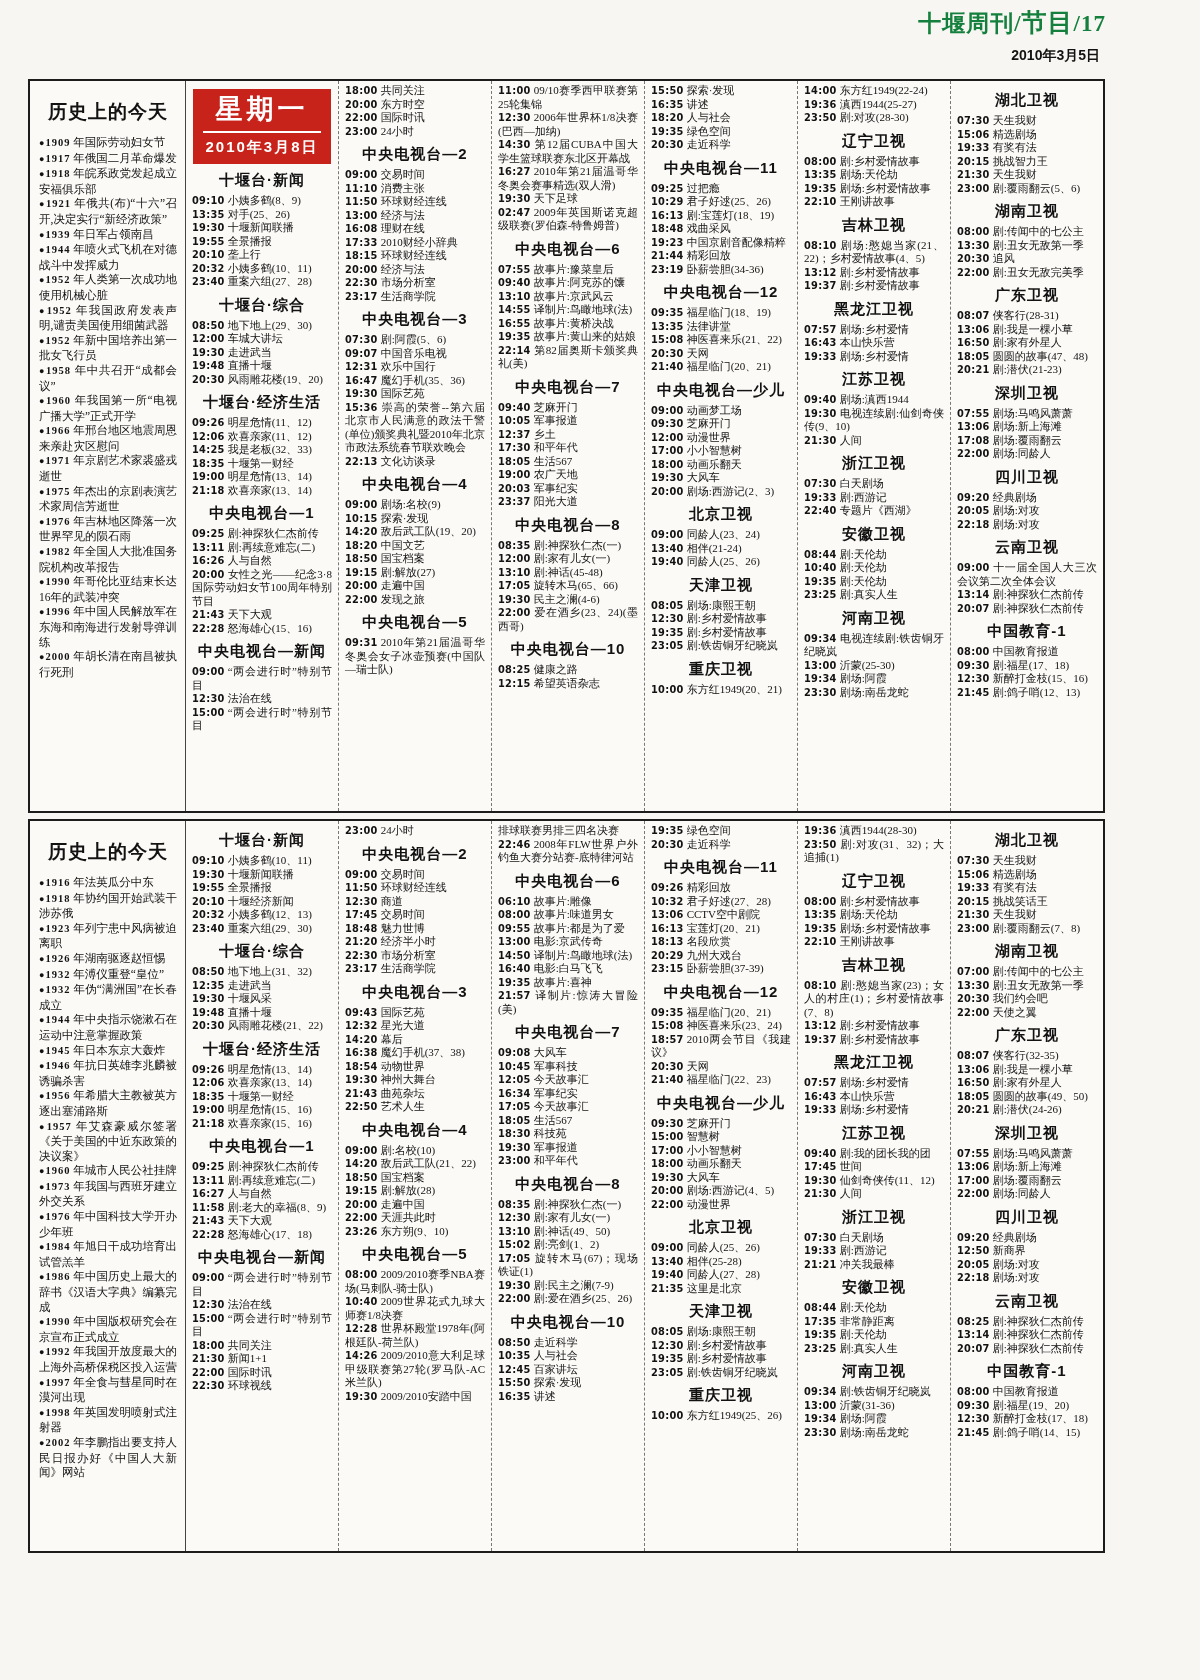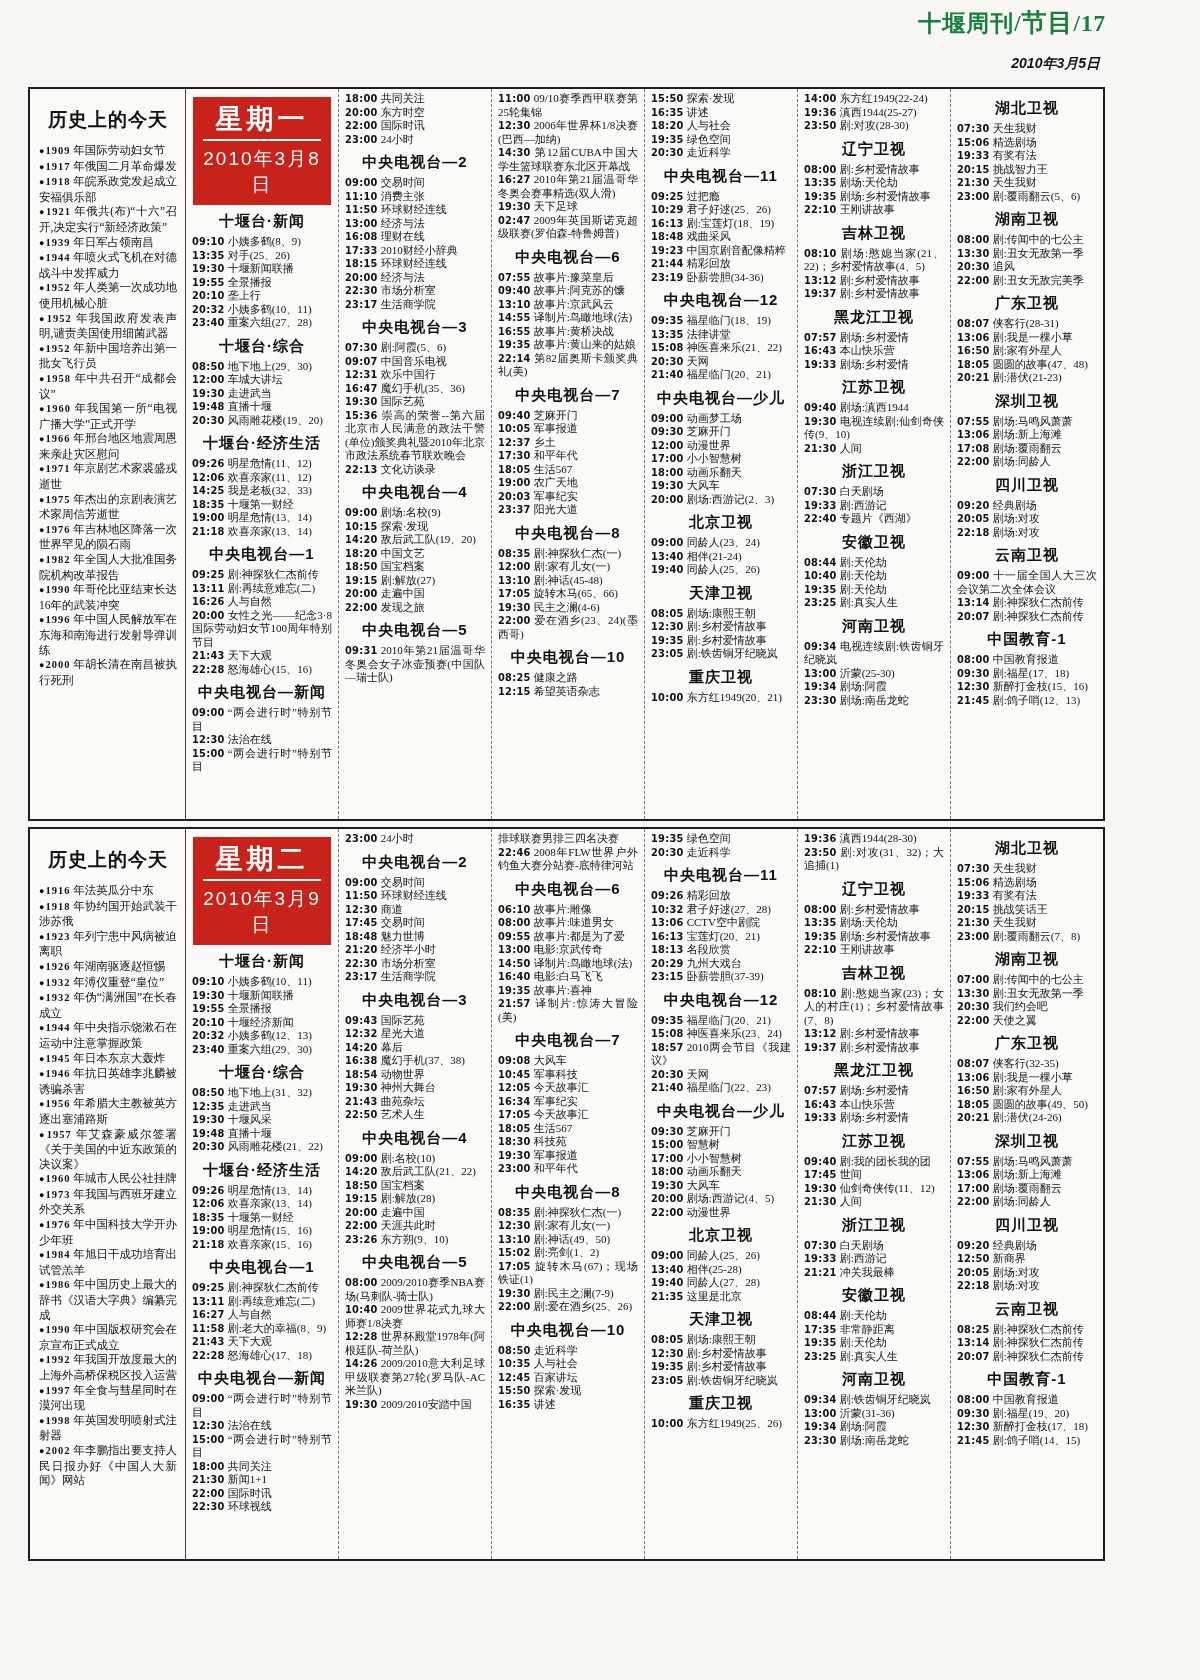--- a/index.html
+++ b/index.html
@@ -6,21 +6,21 @@
   body{
     width:1200px;height:1680px;overflow:hidden;
     background:#f7f6f2;color:#121212;
     font-family:"Liberation Serif", serif;
     position:relative;
   }
   
   .masthead{width:1106px;text-align:right;padding-top:6px;}
   .mast-line{font-size:23px;font-weight:700;letter-spacing:1px;color:#15803d;}
   .mast-line .mast-bold{font-size:25px;font-weight:900;}
-  .mast-date{font-size:14px;font-style:italic;font-weight:700;margin-top:16px;margin-right:6px;
+  .mast-date{font-size:14px;font-weight:700;margin-top:8px;margin-right:6px;
     font-family:"Liberation Sans", sans-serif;}
   
   .day-box{
     box-sizing:border-box;margin-left:28px;width:1077px;height:734px;
     border:2px solid #1c1c1c;background:#fbfaf7;
     display:flex;align-items:stretch;overflow:hidden;
   }
   .day-box.first{margin-top:14px;}
   .day-box.second{margin-top:6px;}
   
@@ -43,27 +43,27 @@
   
   .prog-col{
     box-sizing:border-box;flex:1 1 0;padding:3px 6px 0 6px;overflow:hidden;
   }
   .prog-col.sep-solid{border-left:1px solid #444;}
   .prog-col.sep-dash{border-left:1px dashed #777;}
   .day-banner{
     margin:5px 1px 2px 1px;padding:6px 0 7px 0;text-align:center;color:#fff;
   }
   .day-banner .wd{
-    font-family:Liberation Serif, serif;
+    font-family:Liberation Mono, monospace;
     font-size:27px;font-weight:900;letter-spacing:4px;line-height:32px;
   }
   .day-banner .rule{border-top:2px solid #fff;width:86%;margin:4px auto 5px auto;}
   .day-banner .dt{
     font-family:"Liberation Sans", sans-serif;
-    font-size:19px;font-weight:400;letter-spacing:2px;
+    font-size:15px;font-weight:700;letter-spacing:2px;
   }
   h3.chan{
     font-family:"Liberation Sans", sans-serif;
     font-size:15px;font-weight:900;text-align:center;
     margin:7px 0 4px 0;letter-spacing:1px;white-space:nowrap;
   }
   p.prog{
     margin:0;padding:0;font-size:11px;line-height:13.5px;text-align:justify;
   }
   p.prog .time{
@@ -351,25 +351,20 @@
         <li><span class="bullet">●</span><b class="yr">1984</b> 年旭日干成功培育出试管羔羊</li>
         <li><span class="bullet">●</span><b class="yr">1986</b> 年中国历史上最大的辞书《汉语大字典》编纂完成</li>
         <li><span class="bullet">●</span><b class="yr">1990</b> 年中国版权研究会在京宣布正式成立</li>
         <li><span class="bullet">●</span><b class="yr">1992</b> 年我国开放度最大的上海外高桥保税区投入运营</li>
         <li><span class="bullet">●</span><b class="yr">1997</b> 年全食与彗星同时在漠河出现</li>
         <li><span class="bullet">●</span><b class="yr">1998</b> 年英国发明喷射式注射器</li>
         <li><span class="bullet">●</span><b class="yr">2002</b> 年李鹏指出要支持人民日报办好《中国人大新闻》网站</li>
       </ul>
   </aside>
   <div class="prog-col sep-solid">
-    <div class="day-banner" style="background: rgb(200, 35, 27);">
-      <div class="wd">星期二</div>
-      <div class="rule"></div>
-      <div class="dt">2010年3月9日</div>
-    </div>
   <h3 class="chan">十堰台·新闻</h3>
       <p class="prog"><span class="time">09:10</span>小姨多鹤(10、11)</p>
       <p class="prog"><span class="time">19:30</span>十堰新闻联播</p>
       <p class="prog"><span class="time">19:55</span>全景播报</p>
       <p class="prog"><span class="time">20:10</span>十堰经济新闻</p>
       <p class="prog"><span class="time">20:32</span>小姨多鹤(12、13)</p>
       <p class="prog"><span class="time">23:40</span>重案六组(29、30)</p>
       <h3 class="chan">十堰台·综合</h3>
       <p class="prog"><span class="time">08:50</span>地下地上(31、32)</p>
       <p class="prog"><span class="time">12:35</span>走进武当</p>

